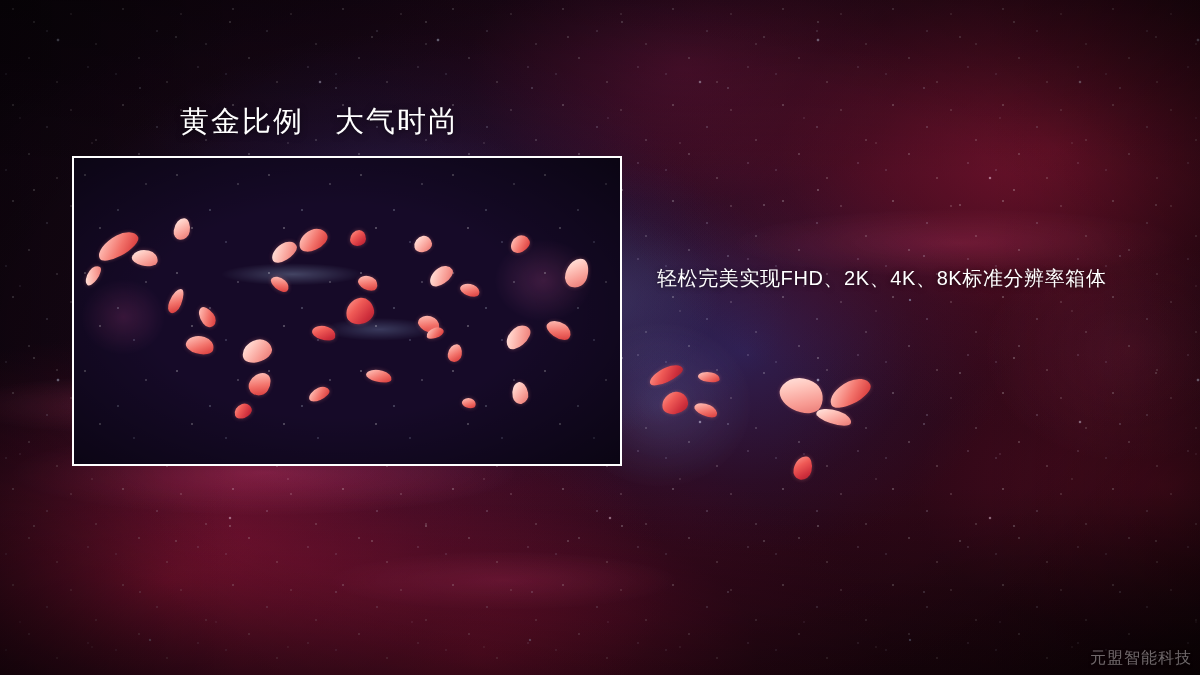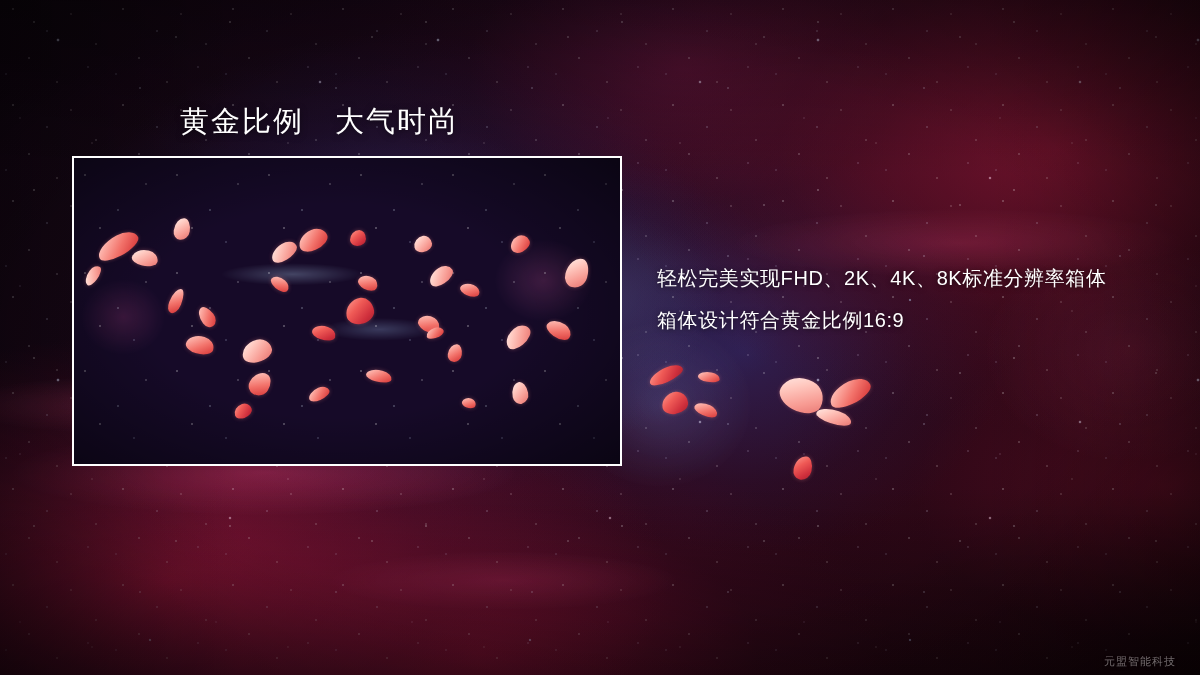--- a/index.html
+++ b/index.html
@@ -193,23 +193,23 @@
     font-size: 20px;
     line-height: 42px;
     letter-spacing: .6px;
     white-space: nowrap;
     text-shadow: 0 1px 5px rgba(0,0,0,.6);
   }
 
   
   #watermark {
     position: absolute;
-    right: 24px;
+    right: 8px;
     bottom: 6px;
-    font-size: 11px;
+    font-size: 16px;
     letter-spacing: 1px;
     color: rgba(205,198,200,0.52);
     text-shadow: 0 1px 3px rgba(0,0,0,.5);
   }
 </style>
 </head>
 <body>
 
 <div id="slide">
 
@@ -270,18 +270,17 @@
       <div class="petal deep" style="left: 662px; top: 392px; width: 26px; height: 22px; transform: rotate(-8deg);"></div>
       <div class="petal" style="left: 694px; top: 404px; width: 24px; height: 12px; transform: rotate(24deg);"></div>
       <div class="petal pale" style="left: 780px; top: 378px; width: 44px; height: 34px; transform: rotate(28deg);"></div>
       <div class="petal" style="left: 828px; top: 382px; width: 44px; height: 22px; transform: rotate(-26deg);"></div>
       <div class="petal pale" style="left: 816px; top: 410px; width: 36px; height: 14px; transform: rotate(18deg);"></div>
       <div class="petal deep" style="left: 794px; top: 456px; width: 18px; height: 24px; transform: rotate(12deg);"></div>
     </div>
 
   <div id="body-lines">
       <div class="body-line">轻松完美实现FHD、2K、4K、8K标准分辨率箱体</div>
-      <div class="body-line">箱体设计符合黄金比例16:9</div>
     </div>
 
   <div id="watermark">元盟智能科技</div>
 
 </div>
 
 </body></html>

